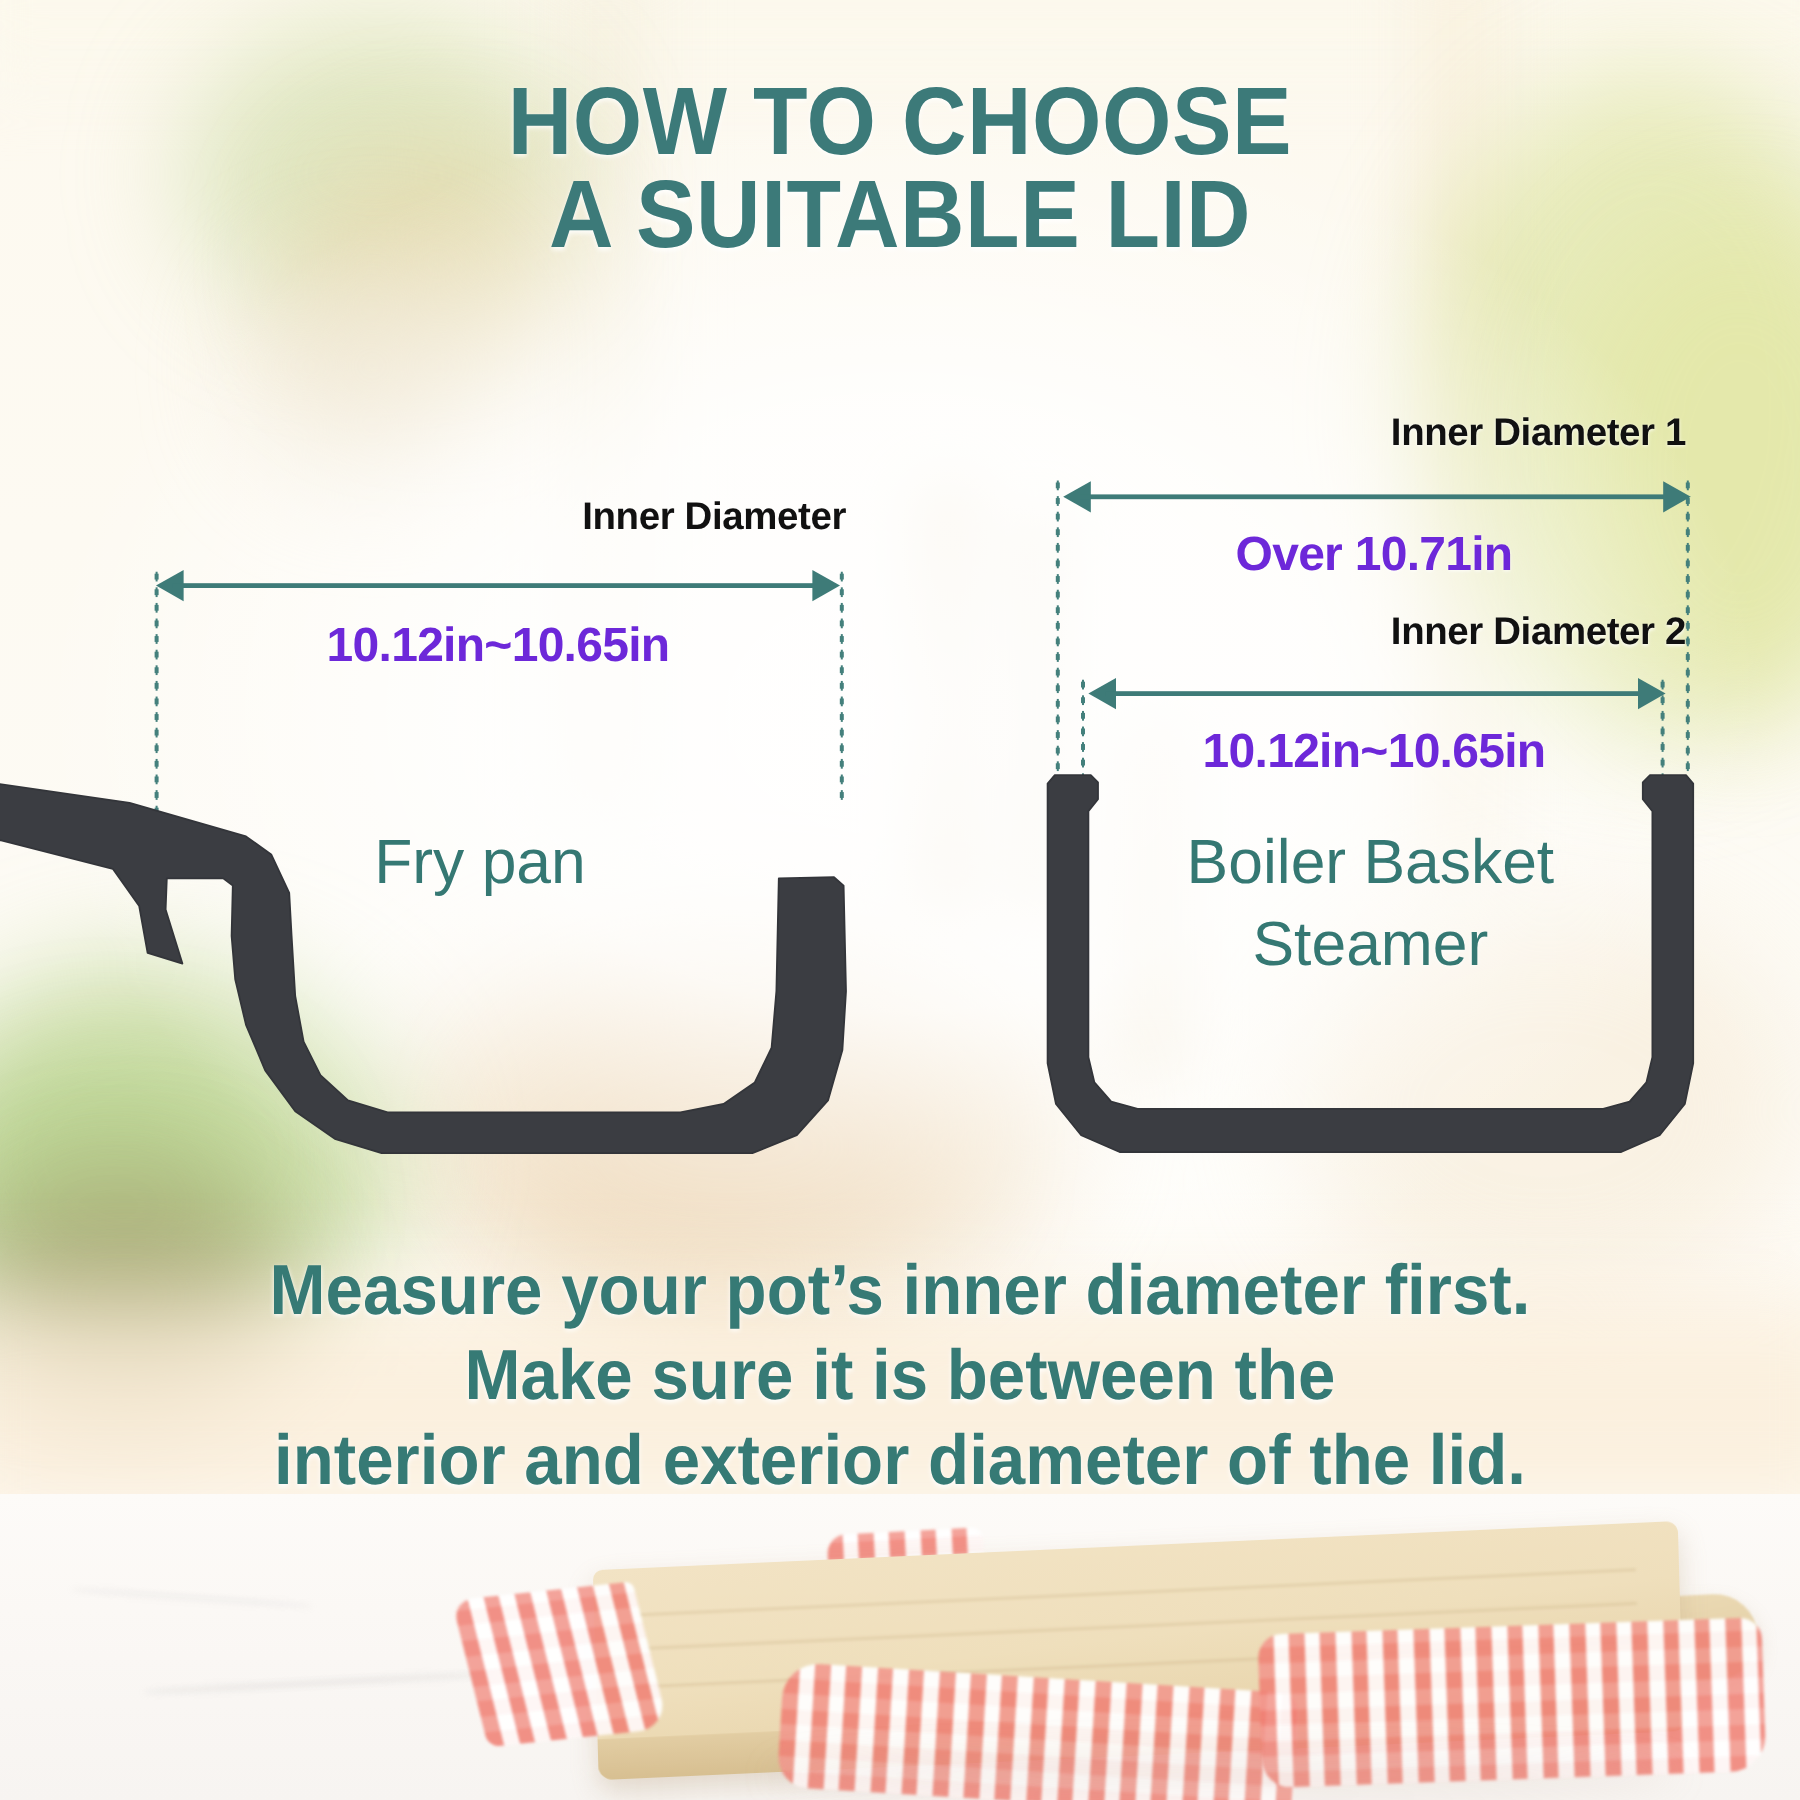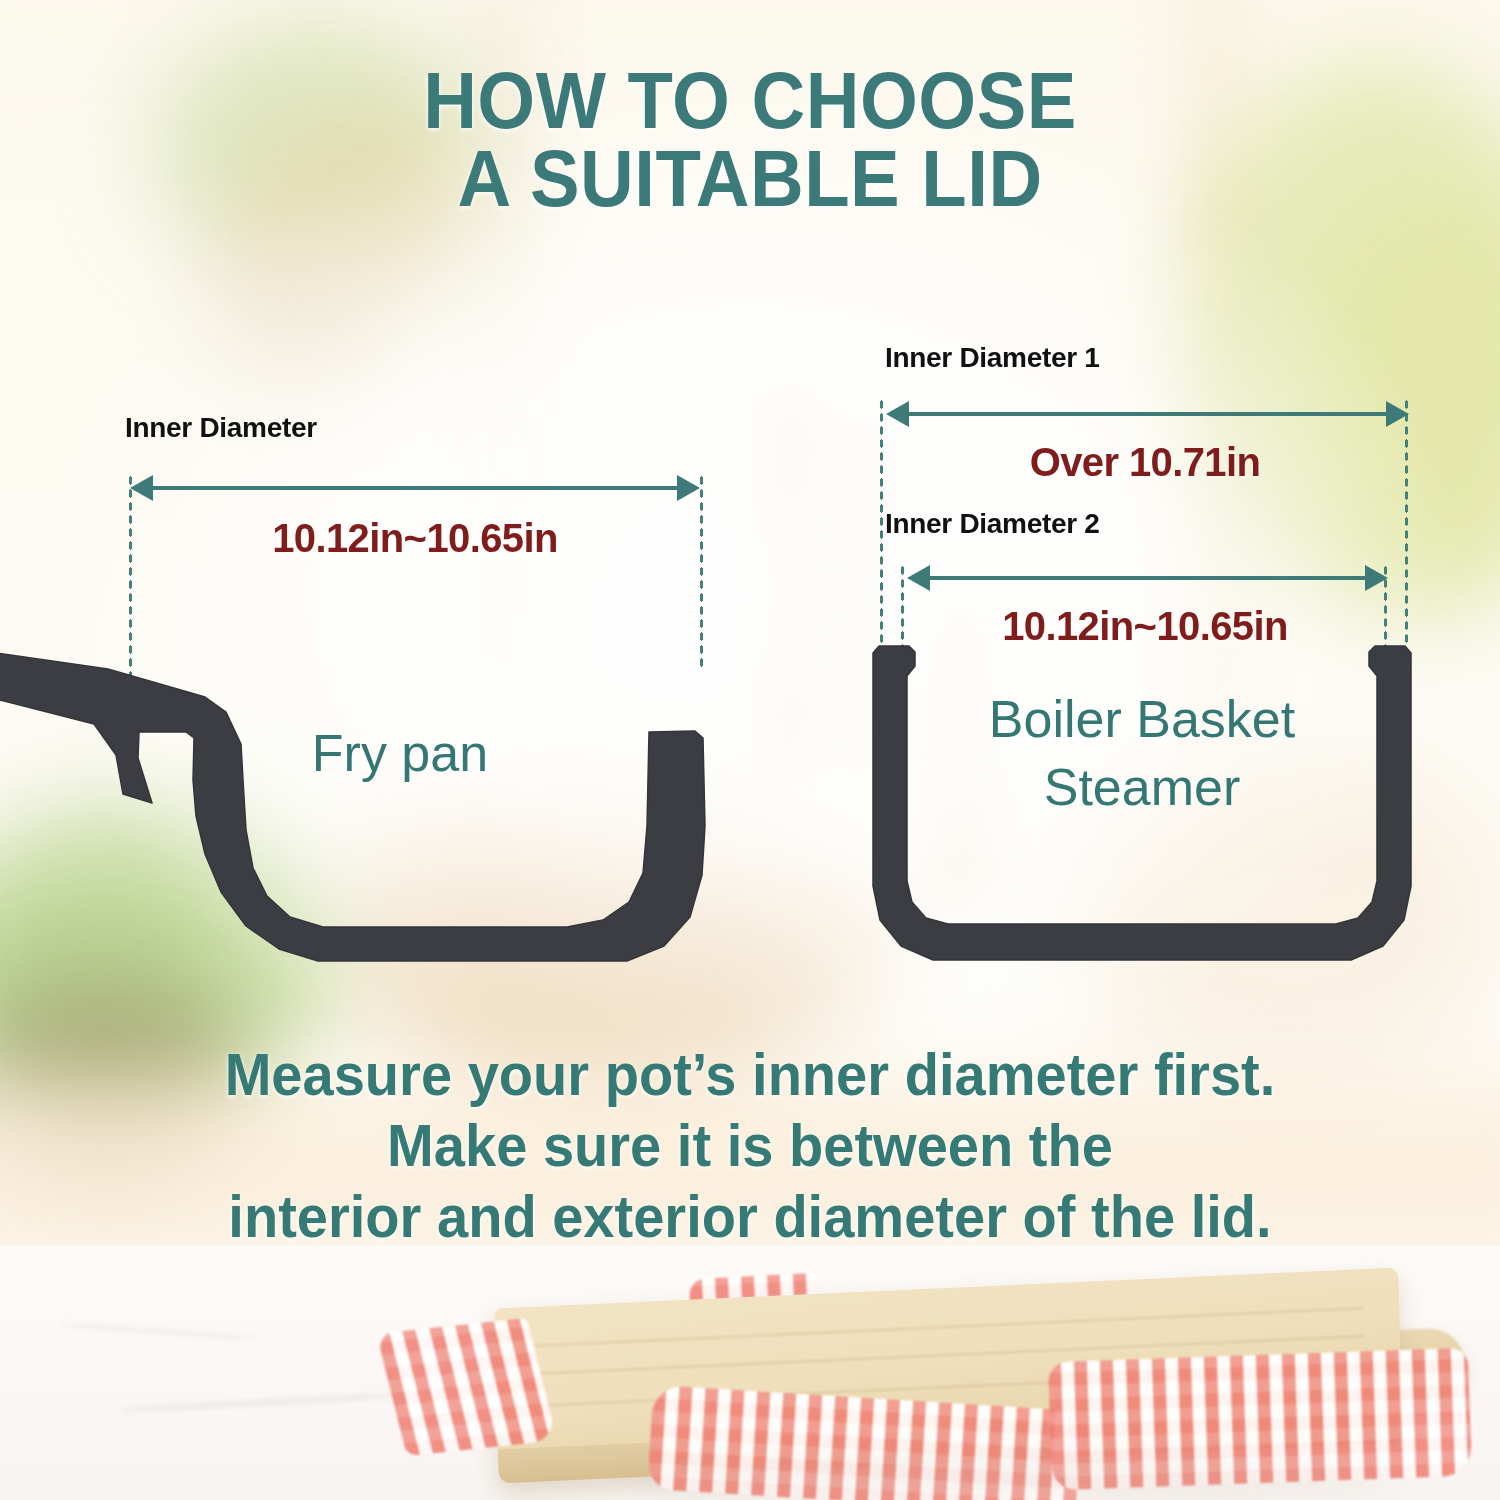--- a/index.html
+++ b/index.html
@@ -111,29 +111,29 @@
     transform:scaleX(.93);
     text-shadow:0 2px 5px rgba(255,255,255,.9);
   }
   .title .l2{display:block;}
 
   
   .dim-label{
     position:absolute;
     color:#111111;
     font-weight:700;
-    font-size:28px;
+    font-size:32px;
     letter-spacing:-.3px;
-    text-align:left;
+    text-align:right;
     white-space:nowrap;
     text-shadow:0 1px 3px rgba(255,255,255,.85);
   }
   .dim-value{
     position:absolute;
-    color:#7f1d1d;
+    color:#6d28d9;
     font-weight:600;
     font-size:40px;
     letter-spacing:-.6px;
     text-align:center;
     white-space:nowrap;
     text-shadow:0 1px 3px rgba(255,255,255,.85);
   }
 
   
   .arrow{position:absolute;height:0;}
@@ -298,21 +298,21 @@
                    L 253 140
                    L 251 104
                    L 236 72
                    L 215 57
                    L 118 29
                    L 0 12
                    Z"></path>
         </svg>
       </div>
 
-      <div class="vessel-text" style="left:190px;top:720px;width:420px;">
+      <div class="vessel-text" style="left:190px;top:686px;width:420px;">
         <div>Fry pan</div>
       </div>
     </div>
 
     <div>
 
       <div class="dim-label" style="left:885px;top:342px;width:520px;">Inner Diameter 1</div>
 
       <div class="guide" style="left:879px;top:398px;height:252px;"></div>
       <div class="guide" style="left:1404px;top:398px;height:252px;"></div>

